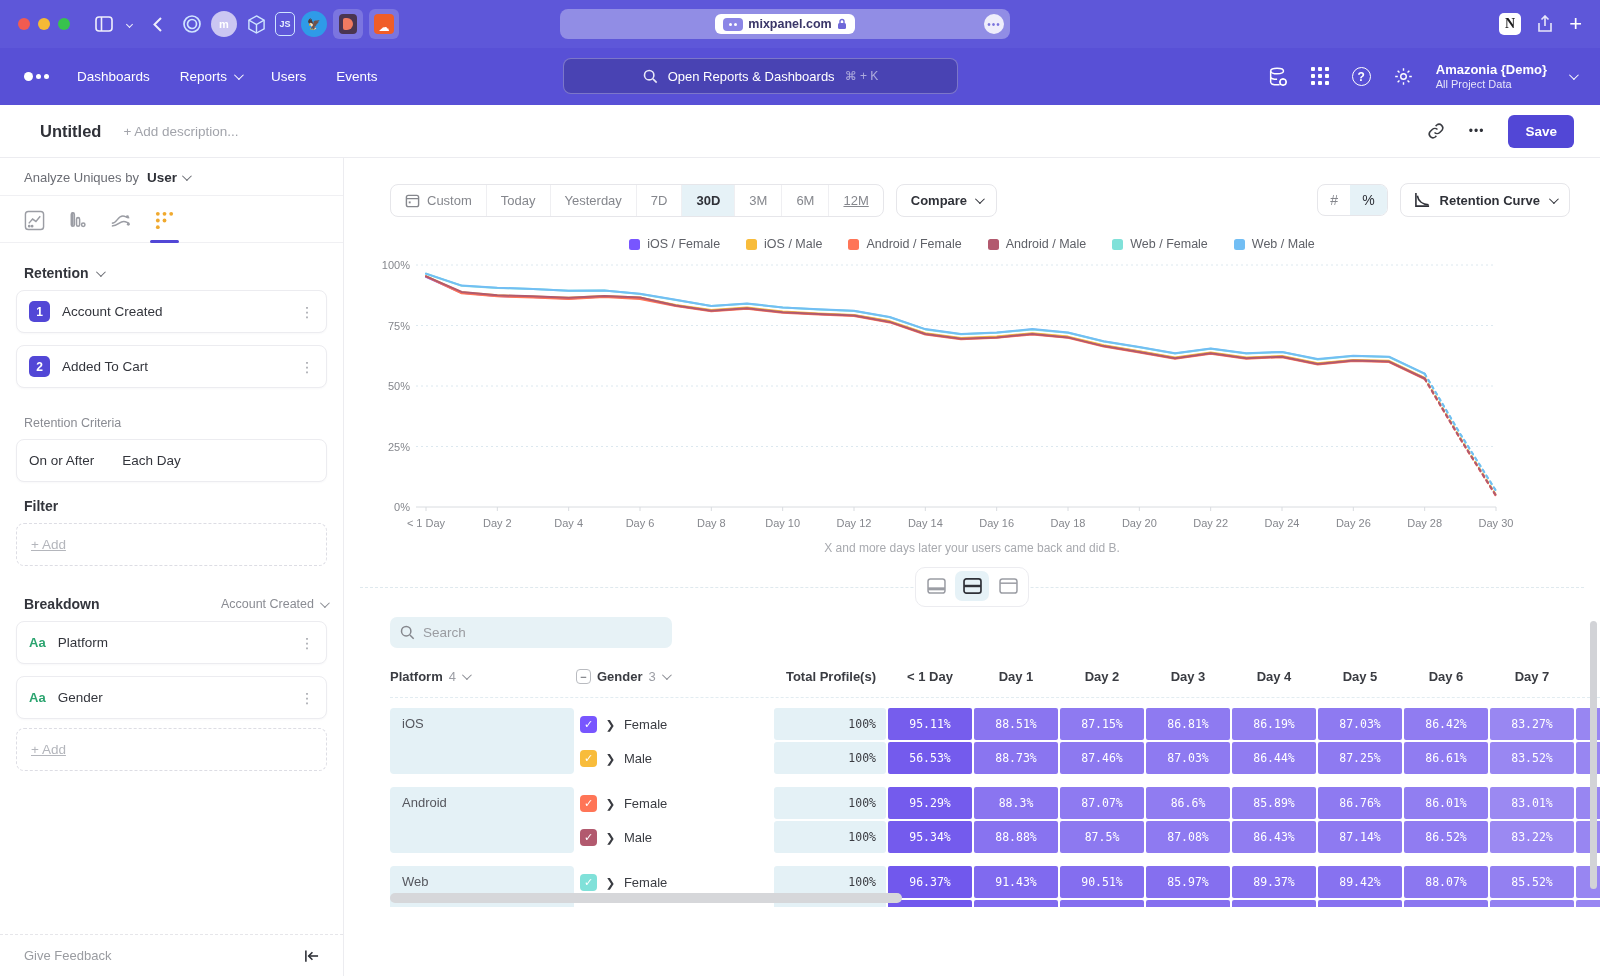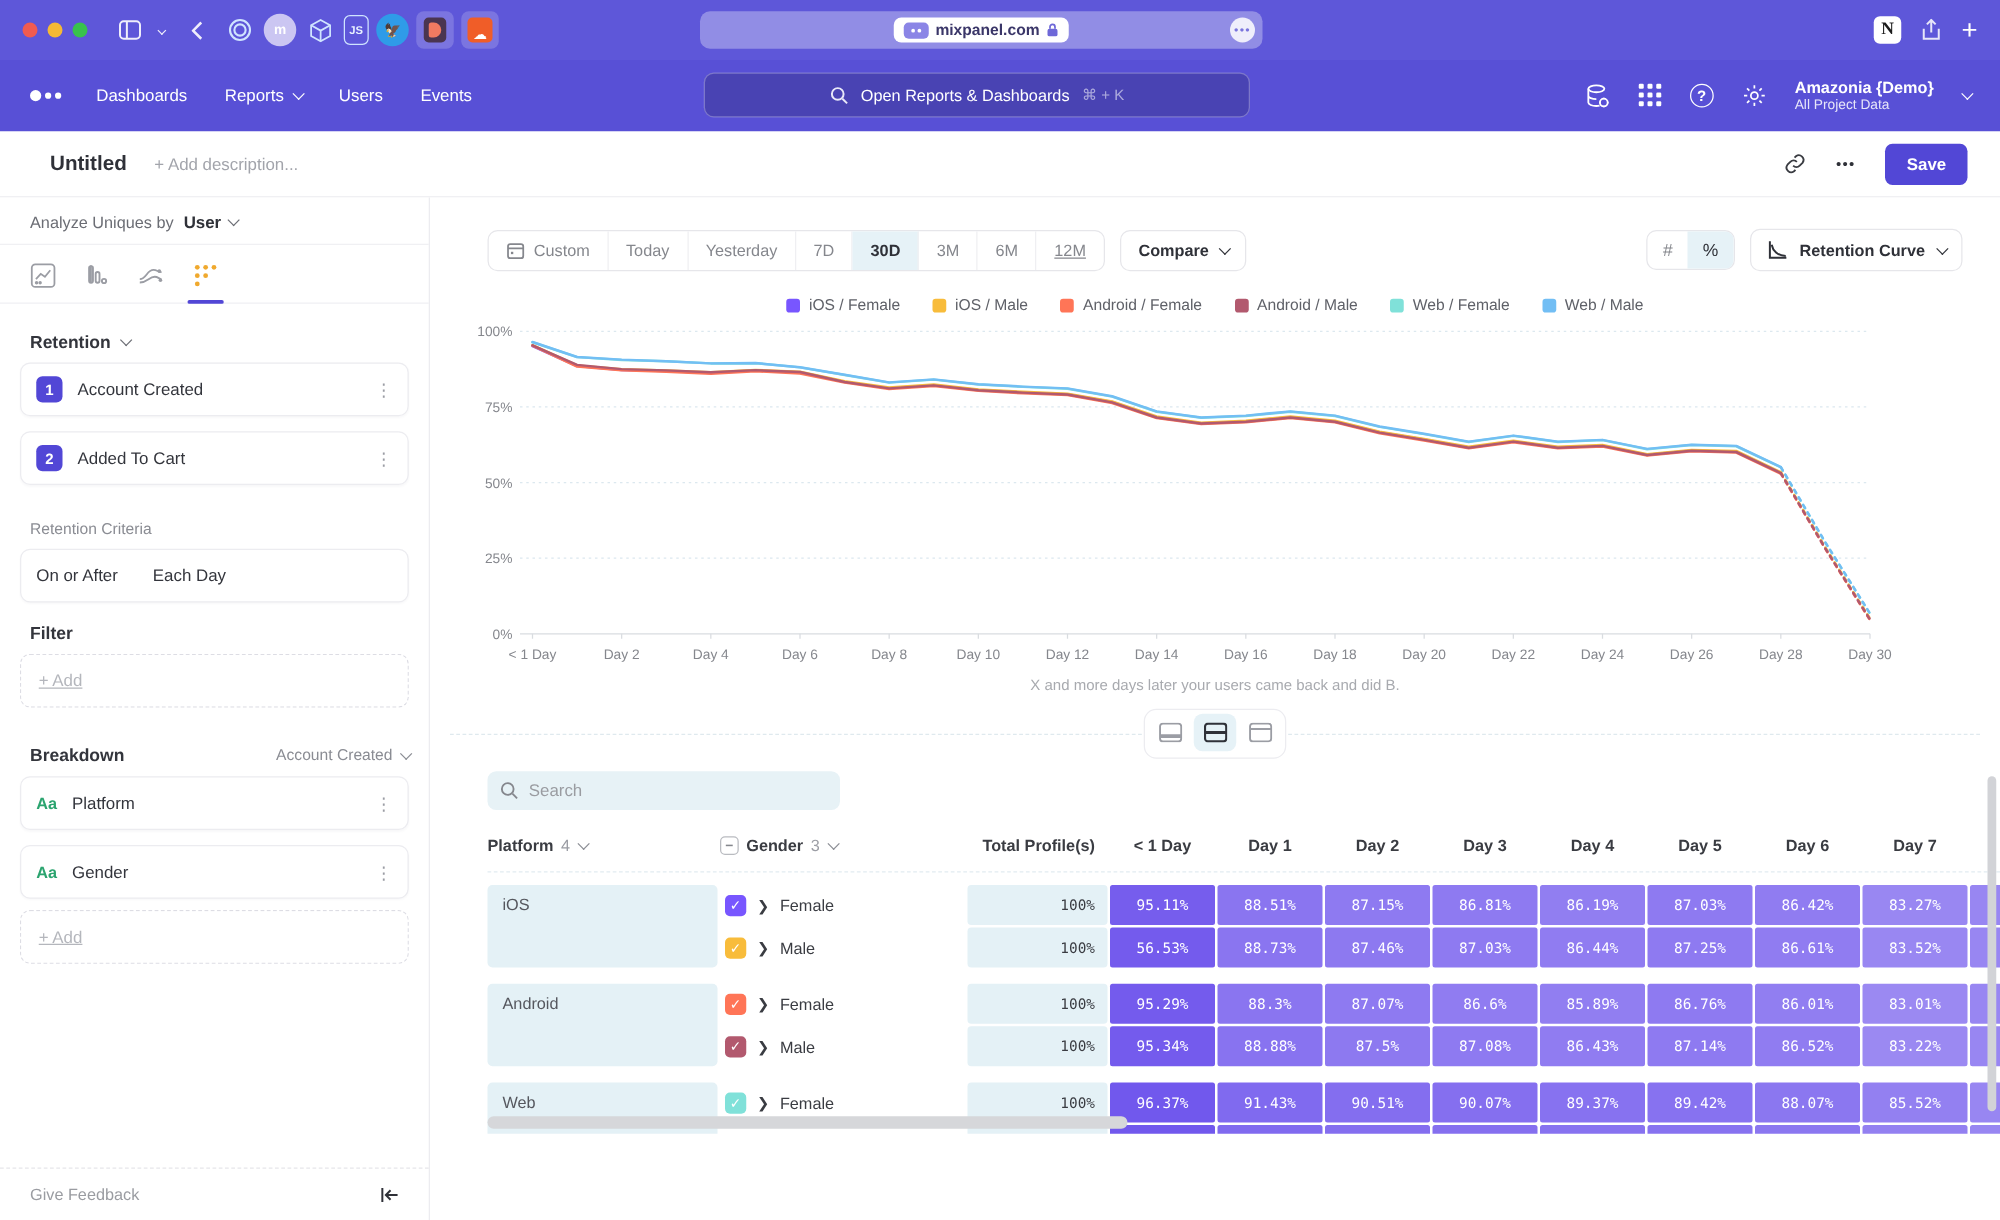--- a/index.html
+++ b/index.html
@@ -23,21 +23,21 @@
   .addr-more { position:absolute; right:6px; width:20px; height:20px; border-radius:50%; background:rgba(255,255,255,.85); color:#7a74dd; font-size:10px; display:flex; align-items:center; justify-content:center; letter-spacing:1px; }
   .chrome-right { margin-left:auto; display:flex; align-items:center; gap:16px; color:#fff; }
   .notion { width:22px; height:22px; background:#fff; border-radius:5px; color:#1b1b1b; font-weight:bold; font-size:14px; display:flex; align-items:center; justify-content:center; font-family:"Liberation Serif",serif; }
 
   
   .mpnav { height:57px; background:#5850d6; display:flex; align-items:center; padding:0 24px; position:relative; }
   .mplogo { display:flex; align-items:center; gap:3px; margin-right:28px; }
   .mplogo i { background:#fff; border-radius:50%; display:block; }
   .nav-links { display:flex; align-items:center; gap:30px; }
   .nav-link { color:#fff; font-size:13.5px; cursor:pointer; display:flex; align-items:center; gap:7px; }
-  .mp-search { position:absolute; left:563px; width:437px; height:36px; top:10px; background:rgba(0,0,0,.16); border:1px solid rgba(255,255,255,.28); border-radius:8px; display:flex; align-items:center; justify-content:center; gap:10px; color:#fff; font-size:13px; }
+  .mp-search { position:absolute; left:563px; width:395px; height:36px; top:10px; background:rgba(0,0,0,.16); border:1px solid rgba(255,255,255,.28); border-radius:8px; display:flex; align-items:center; justify-content:center; gap:10px; color:#fff; font-size:13px; }
   .mp-search .shortcut { color:rgba(255,255,255,.55); font-size:12px; }
   .mpnav-right { margin-left:auto; display:flex; align-items:center; gap:22px; color:#fff; }
   .proj { text-align:left; line-height:1.25; }
   .proj .p1 { font-size:13px; font-weight:bold; }
   .proj .p2 { font-size:11px; opacity:.85; }
   .qcircle { width:19px; height:19px; border:1.7px solid #fff; border-radius:50%; font-size:12px; display:flex; align-items:center; justify-content:center; font-weight:bold; }
   .dots9 { display:grid; grid-template-columns:repeat(3,5px); grid-auto-rows:5px; gap:2px; }
   .dots9 i { width:4px; height:4px; background:#fff; border-radius:1px; }
 
   
@@ -635,21 +635,21 @@
             <div class="cell-platform" style="grid-area: 1 / 1 / span 2;">Web</div>
             <div class="cell-gender" style="grid-area: 1 / 2;">
               <span class="cb" style="background: rgb(128, 225, 217);">✓</span>
               <span class="row-chev">❯</span>
               <span class="g">Female</span>
             </div>
             <div class="cell-total" style="grid-area: 1 / 3;">100%</div>
             <div class="cell-val" style="grid-area: 1 / 4; background: rgba(99, 71, 235, 0.91);">96.37%</div>
             <div class="cell-val" style="grid-area: 1 / 5; background: rgba(99, 71, 235, 0.81);">91.43%</div>
             <div class="cell-val" style="grid-area: 1 / 6; background: rgba(99, 71, 235, 0.79);">90.51%</div>
-            <div class="cell-val" style="grid-area: 1 / 7; background: rgba(99, 71, 235, 0.78);">90.07%</div>
+            <div class="cell-val" style="grid-area: 1 / 7; background: rgba(99, 71, 235, 0.78);">85.97%</div>
             <div class="cell-val" style="grid-area: 1 / 8; background: rgba(99, 71, 235, 0.77);">89.37%</div>
             <div class="cell-val" style="grid-area: 1 / 9; background: rgba(99, 71, 235, 0.77);">89.42%</div>
             <div class="cell-val" style="grid-area: 1 / 10; background: rgba(99, 71, 235, 0.74);">88.07%</div>
             <div class="cell-val" style="grid-area: 1 / 11; background: rgba(99, 71, 235, 0.69);">85.52%</div>
             <div class="cell-val" style="grid-area: 1 / 12; background: rgba(99, 71, 235, 0.66);"></div>
             <div class="cell-gender" style="grid-area: 2 / 2;"></div>
             <div class="cell-total" style="grid-area: 2 / 3;">100%</div>
             <div class="cell-val" style="grid-area: 2 / 4; background: rgba(99, 71, 235, 0.91);">96.4%</div>
             <div class="cell-val" style="grid-area: 2 / 5; background: rgba(99, 71, 235, 0.81);">91.4%</div>
             <div class="cell-val" style="grid-area: 2 / 6; background: rgba(99, 71, 235, 0.79);">90.5%</div>

